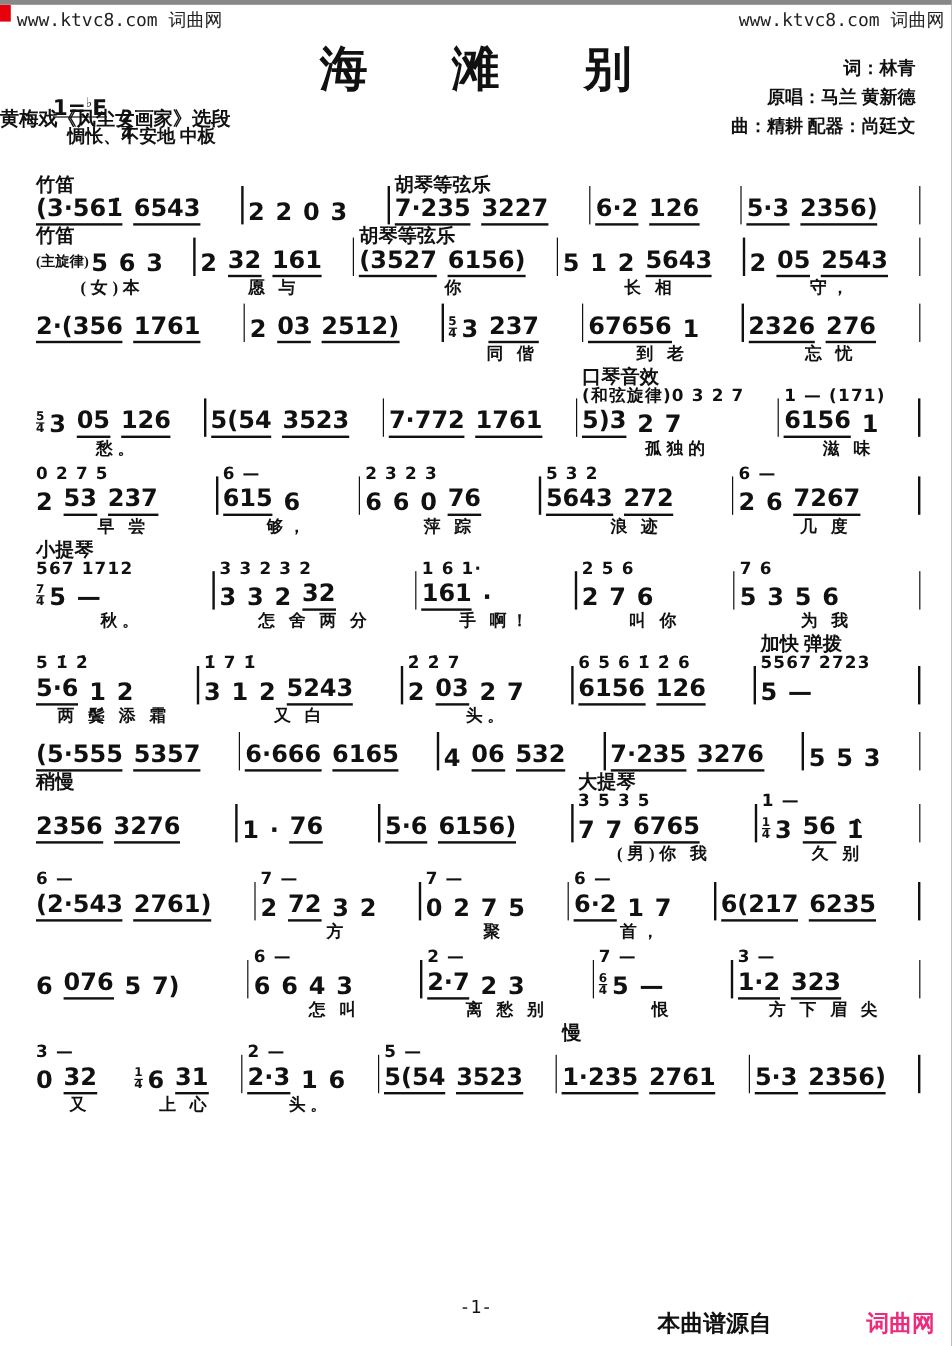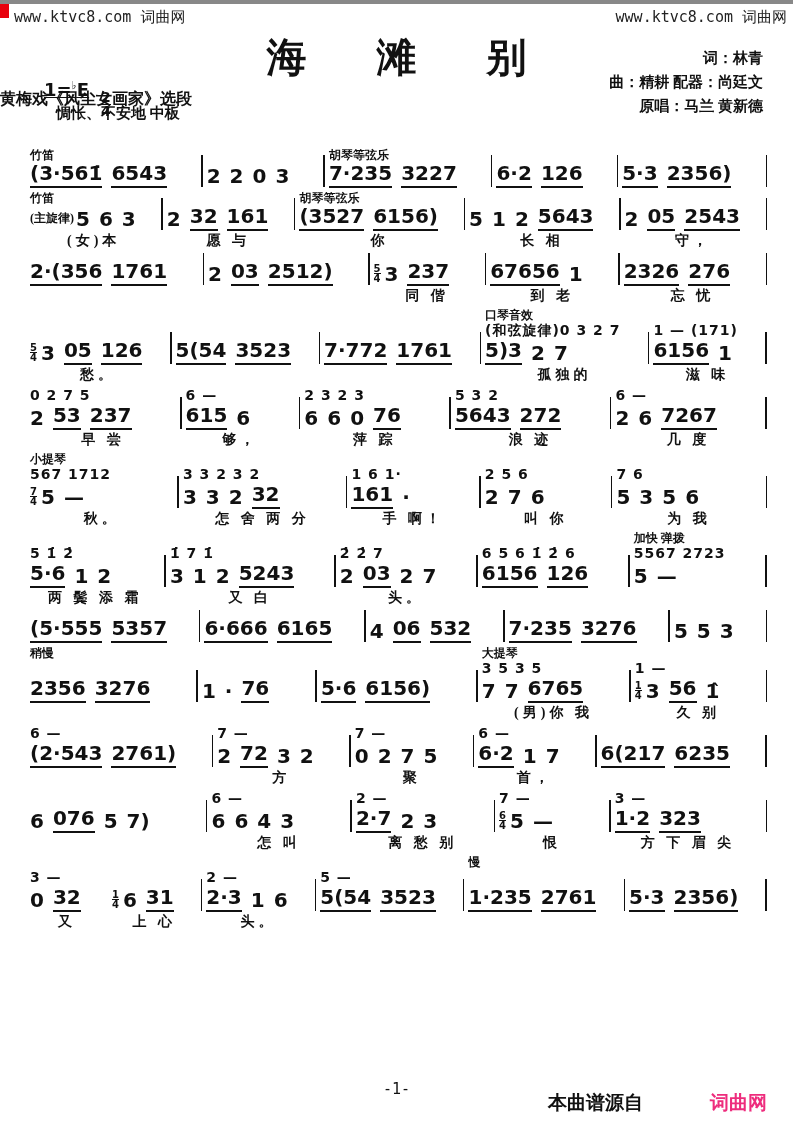--- a/index.html
+++ b/index.html
@@ -20,39 +20,39 @@
   .keyblock sup{font-size:11px;}
   .frac{display:inline-flex;flex-direction:column;vertical-align:-6px;margin-left:12px;
         font-size:14px;line-height:13px;text-align:center;}
   .frac .den{border-top:1.5px solid #111;}
   .tempo{position:absolute;left:56px;top:100px;font-size:15px;font-weight:bold;}
   .credits{position:absolute;right:30px;top:42px;text-align:right;font-size:15px;font-weight:bold;line-height:24px;}
   
   .score{padding:2px 26px 0 26px;}
   .system{display:flex;align-items:flex-end;margin-bottom:3px;}
   .cell{display:flex;flex-direction:column;flex:1 1 auto;min-width:0;padding:0 4px;}
-  .m-label{font-size:12px;font-weight:bold;height:14px;line-height:14px;white-space:nowrap;}
+  .m-label{font-size:16px;font-weight:bold;height:14px;line-height:14px;white-space:nowrap;}
   .m-upper{font-family:"DejaVu Sans",sans-serif;font-weight:bold;font-size:14px;height:17px;line-height:17px;
            white-space:nowrap;letter-spacing:1px;}
   .m-notes{font-family:"DejaVu Sans",sans-serif;font-weight:bold;font-size:20px;height:26px;line-height:24px;
            white-space:nowrap;display:flex;align-items:flex-end;}
   .m-lyrics{font-size:14px;font-weight:bold;height:19px;line-height:19px;white-space:nowrap;letter-spacing:4px;text-align:center;}
   .tk{margin-right:9px;}
   .tk:last-child{margin-right:0;}
   .tk.beam{border-bottom:2px solid #111;padding-bottom:1px;}
   .pre{font-size:12px;font-weight:bold;font-family:"Liberation Serif",serif;margin-right:2px;align-self:center;}
   .meter{display:inline-flex;flex-direction:column;font-size:10px;line-height:9px;font-weight:bold;
          margin-right:4px;align-self:center;text-align:center;}
   .meter .den{border-top:1px solid #111;}
   .bar{width:1.5px;background:#111;height:32px;flex:0 0 auto;}
   
   .pageno{position:absolute;left:0;right:0;bottom:28px;text-align:center;
           font-family:"DejaVu Sans Mono",monospace;font-size:15px;}
   .src{position:absolute;right:150px;bottom:10px;font-size:19px;font-weight:bold;font-family:"DejaVu Sans",sans-serif;}
-  .brand{position:absolute;right:26px;bottom:10px;font-size:19px;font-weight:bold;font-family:"DejaVu Sans",sans-serif;text-align:right;}
+  .brand{position:absolute;right:14px;bottom:10px;font-size:19px;font-weight:bold;font-family:"DejaVu Sans",sans-serif;text-align:right;}
 </style>
 </head>
 <body>
 
 <div class="page">
   <span class="redsq"></span>
   <div class="wm-row">
     <span class="wm-left">www.ktvc8.com 词曲网</span>
     <span class="wm-right">www.ktvc8.com 词曲网</span>
   </div>
@@ -62,22 +62,22 @@
     <div class="subtitle">黄梅戏《风尘女画家》选段</div>
     <div class="keyblock">
       <span>1=</span><sup>♭</sup><span>E</span><span class="frac">
           <span class="num">2</span>
           <span class="den">4</span>
         </span>
     </div>
     <div class="tempo">惆怅、不安地  中板</div>
     <div class="credits">
       <div>词：林青</div>
+      <div>原唱：马兰  黄新德</div>
       <div>曲：精耕  配器：尚廷文</div>
-      <div>原唱：马兰  黄新德</div>
     </div>
   </div>
 
   <div class="score" id="score">
       <div class="system">
         <div class="cell">
           <div class="m-label">竹笛</div>
           <div class="m-notes">
             <div class="tk beam">(3·561̇</div>
             <div class="tk beam">6543</div>

